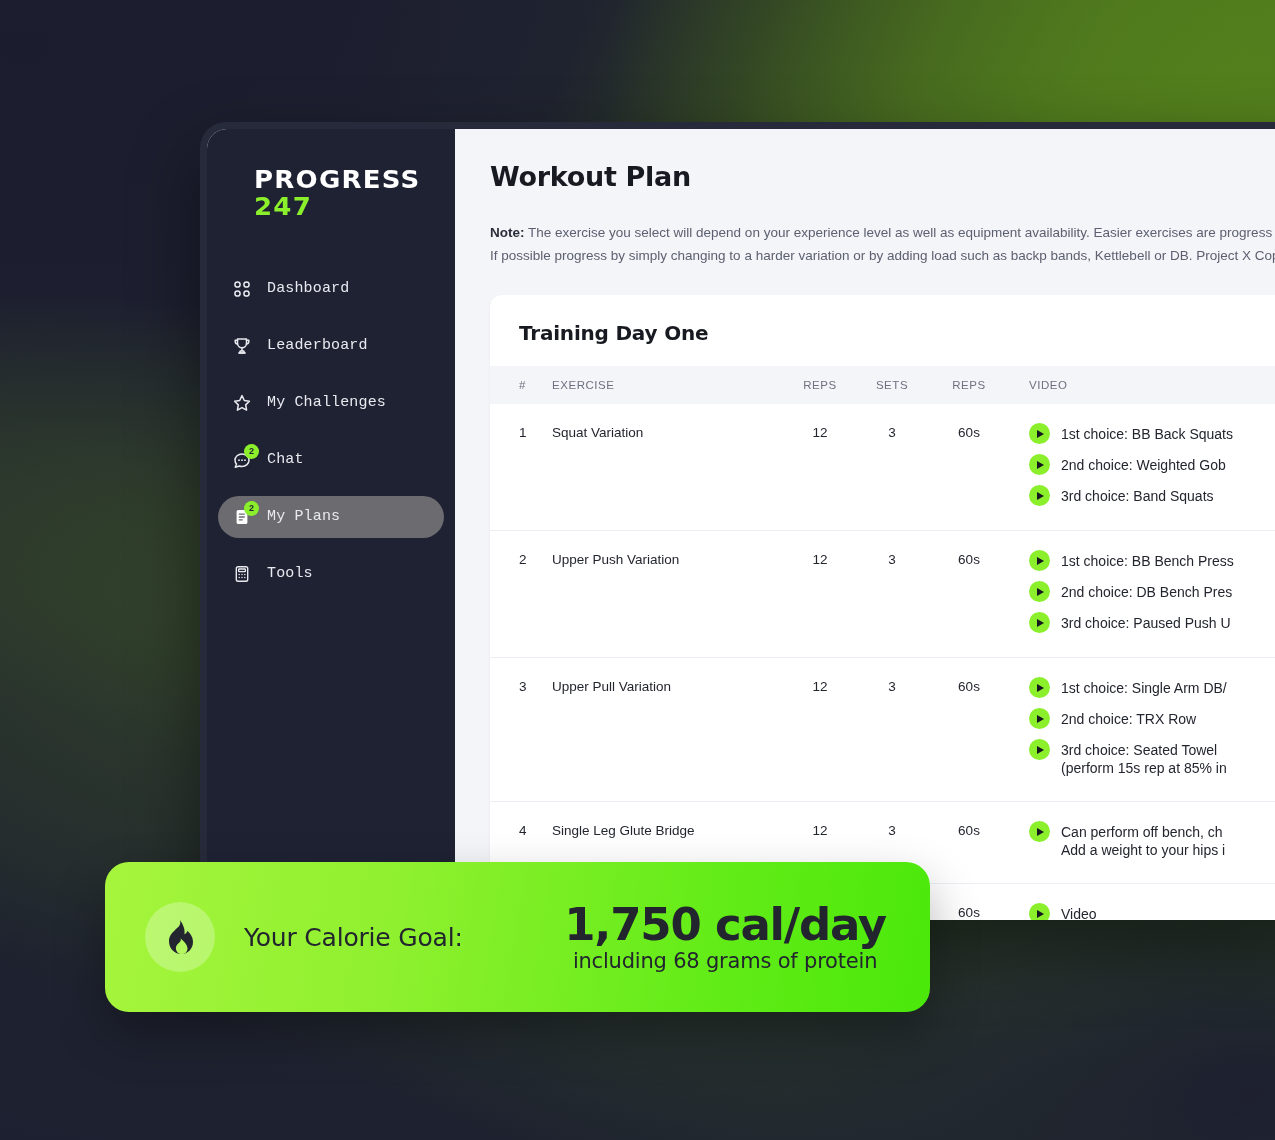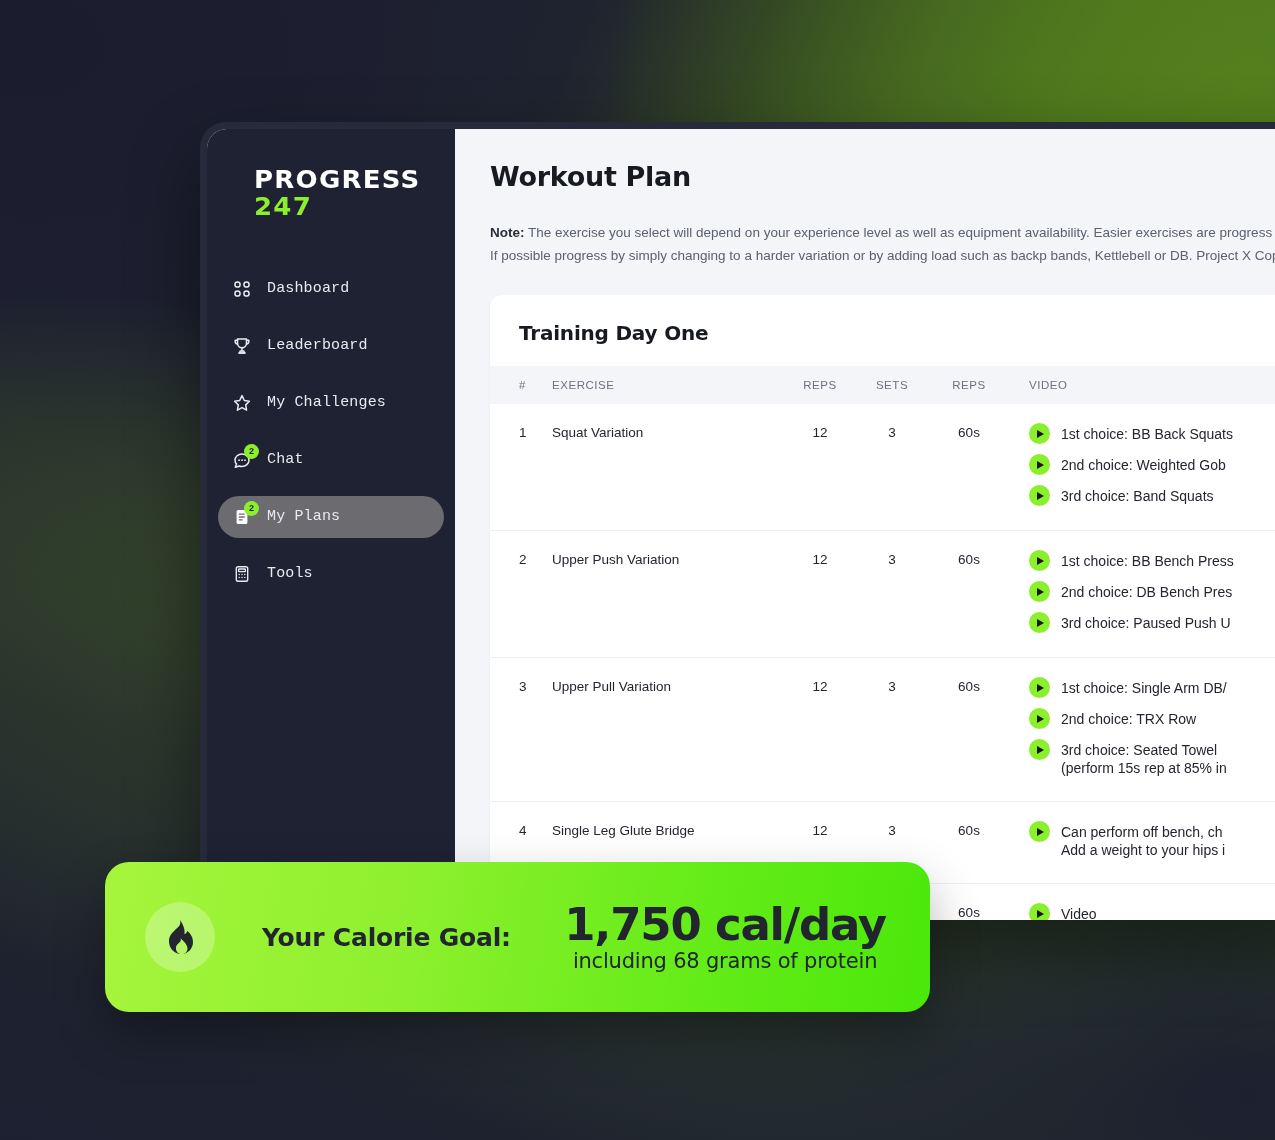--- a/index.html
+++ b/index.html
@@ -186,22 +186,22 @@
     padding:0 44px 0 40px;
   }
   #cal-ico {
     width:70px; height:70px; border-radius:50%;
     background:rgba(255,255,255,0.28);
     display:flex; align-items:center; justify-content:center;
     flex:0 0 70px;
   }
   #cal-label {
     font-family:"DejaVu Sans", sans-serif;
-    font-weight:bold; font-size:25px; color:#22242e;
-    margin-left:47px; letter-spacing:-0.2px;
+    font-weight:normal; font-size:25px; color:#22242e;
+    margin-left:29px; letter-spacing:-0.2px;
   }
   #cal-right { margin-left:auto; text-align:center; }
   #cal-value {
     font-family:"DejaVu Sans", sans-serif;
     font-weight:bold; font-size:45px; color:#22242e;
     line-height:1.05; letter-spacing:-1.2px;
   }
   #cal-sub {
     font-family:"DejaVu Sans", sans-serif;
     font-size:21px; color:#22242e; letter-spacing:-0.2px;

